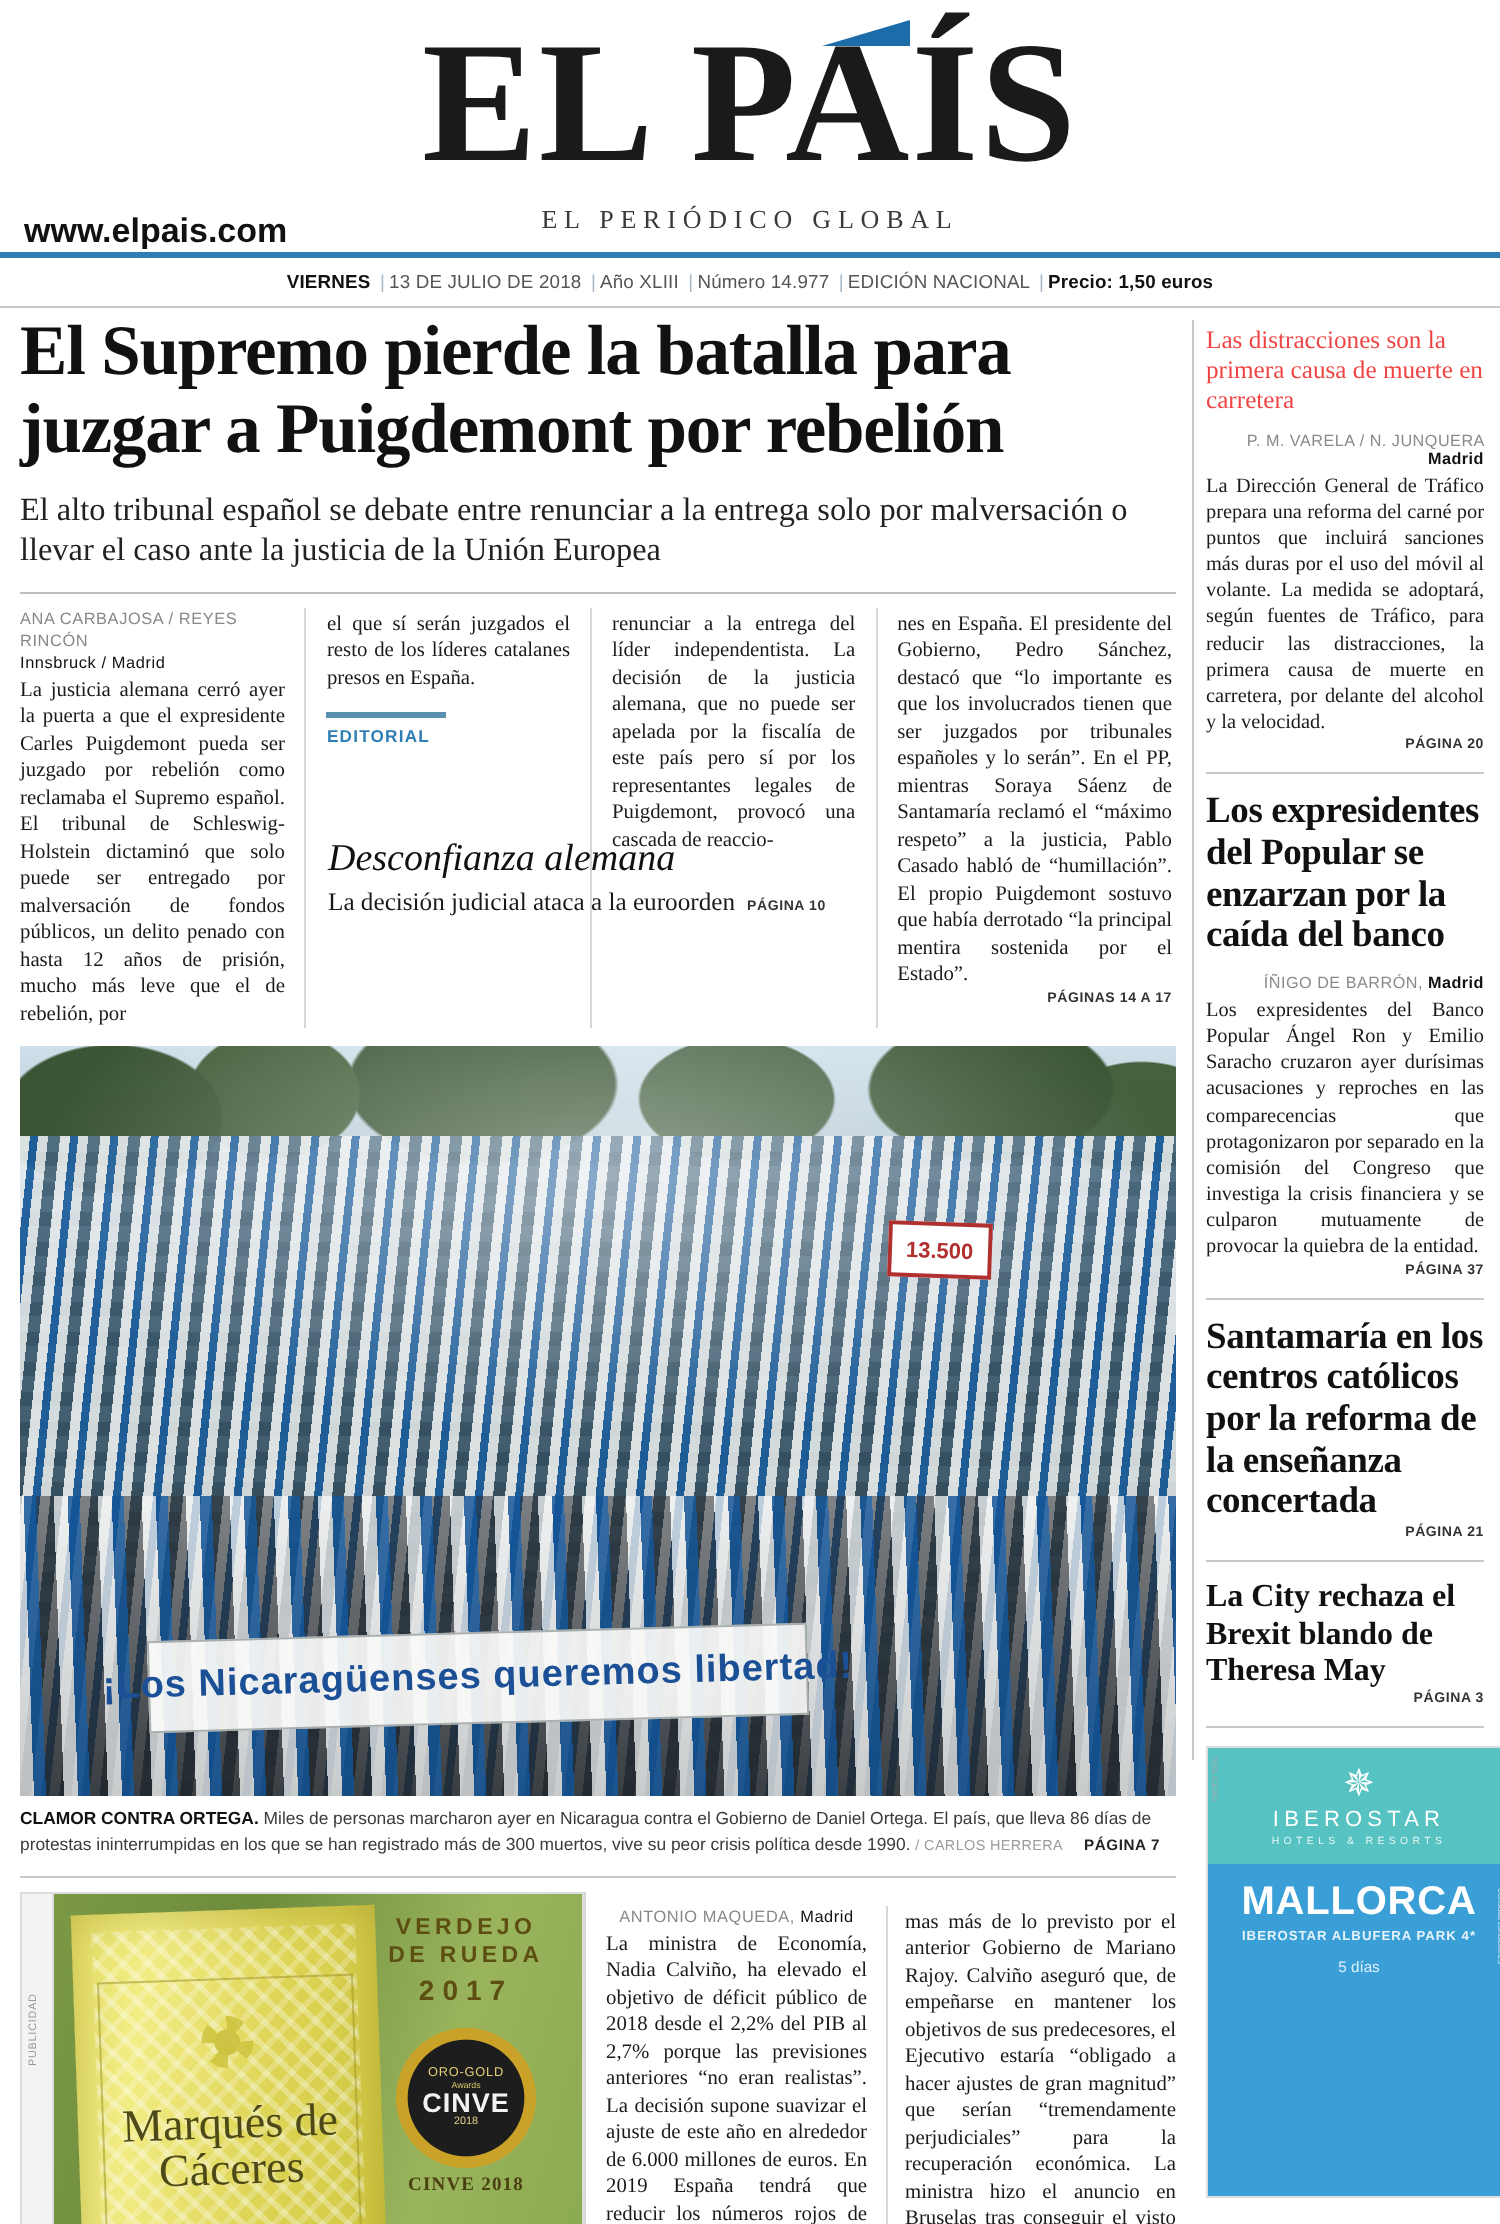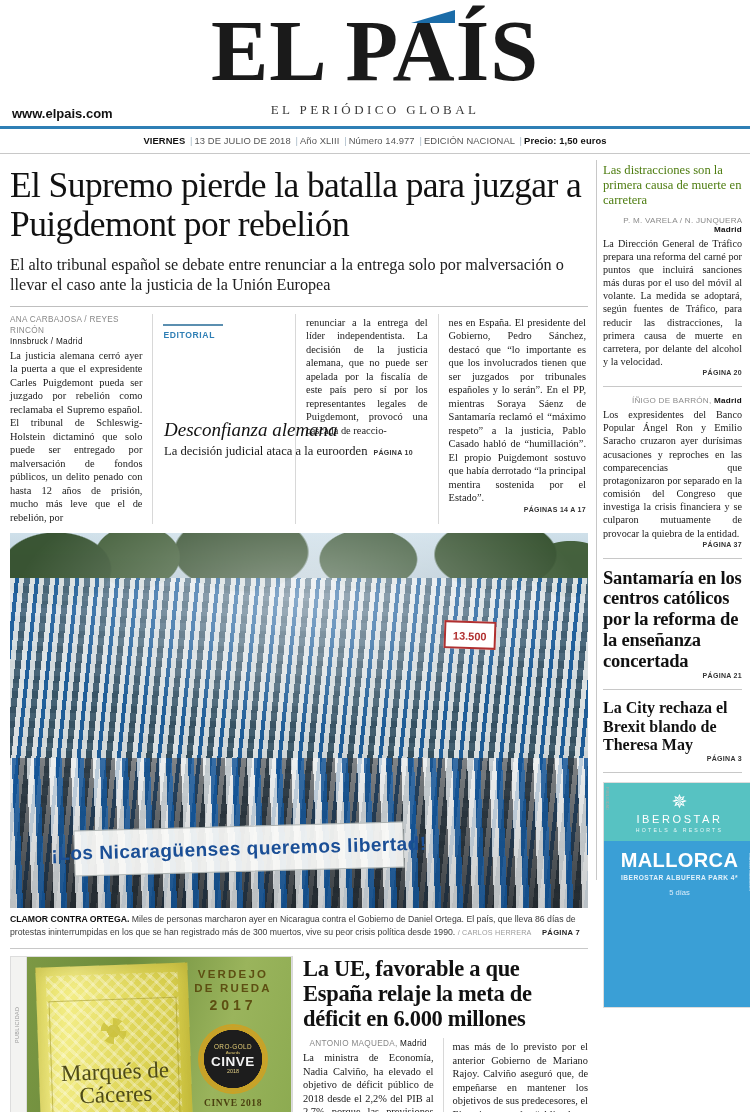--- a/index.html
+++ b/index.html
@@ -39,21 +39,21 @@
     position: absolute; left: 0; right: 0; top: 102px;
     text-align: center;
     font-family: "Liberation Serif", serif;
     font-size: 13px;
     letter-spacing: 3.4px;
     color: #3a3a3a;
   }
   .site-url {
     position: absolute; left: 12px; top: 106px;
     font-family: "Liberation Sans", sans-serif;
-    font-weight: 700; font-size: 13px;
+    font-weight: 700; font-size: 17px;
     color: #111;
   }
   .rule-blue {
     position: absolute; left: 0; right: 0; top: 126px;
     height: 3px; background: #2f7fb5;
   }
   .dateline {
     position: absolute; left: 0; right: 0; top: 132px; height: 18px;
     text-align: center;
     font-family: "Liberation Sans", sans-serif;
@@ -76,26 +76,25 @@
   }
   .left-zone { width: 596px; position: relative; padding: 0 8px 0 10px; }
   .vrule {
     width: 1px; background: #c8c8c8; margin-top: 4px; height: 720px;
   }
   .right-col { width: 153px; position: relative; padding: 0 8px 0 6px; }
 
   
   .lead-hl {
     font-family: "Liberation Serif", serif;
-    font-weight: 400;
+    font-weight: 700;
     font-size: 35.5px;
     line-height: 1.10;
     letter-spacing: -0.6px;
     color: #111;
-    margin-top: 10px;
   }
   .lead-sub {
     font-family: "Liberation Serif", serif;
     font-size: 16.2px;
     line-height: 1.25;
     color: #222;
     margin-top: 11px;
   }
   .hr-lead {
     height: 1px; background: #bfbfbf; margin-top: 10px;
@@ -353,21 +352,21 @@
   .ue-c + .ue-c { border-left: 1px solid #d8d8d8; padding-left: 9px; padding-right: 0; width: 146px; }
 
   
   .rc-hl {
     font-family: "Liberation Serif", serif;
     font-weight: 700; font-size: 18.5px; line-height: 1.12;
     color: #111; letter-spacing: -0.2px;
   }
   .rc-sub {
     font-family: "Liberation Serif", serif;
-    font-size: 12.6px; line-height: 1.18; color: #4d7c0f; margin-top: 7px;
+    font-size: 12.6px; line-height: 1.18; color: #ef4444; margin-top: 7px;
   }
   .rc-body {
     font-family: "Liberation Serif", serif;
     font-size: 10.2px; line-height: 1.29; text-align: justify; color: #1a1a1a; margin-top: 3px;
     hyphens: auto;
   }
   .rc-byline {
     font-family: "Liberation Sans", sans-serif;
     font-size: 8.1px; color: #8a8a8a; letter-spacing: .25px;
     text-align: right; margin-top: 8px;
@@ -461,20 +460,21 @@
 
         <div class="lcol">
           <div class="byline">
             <span>ANA CARBAJOSA / REYES RINCÓN</span><br>
             <span class="place">Innsbruck / Madrid</span>
           </div>
           <div class="bodytxt">La justicia alemana cerró ayer la puerta a que el expresidente Carles Puigdemont pueda ser juzgado por rebelión como reclamaba el Supremo español. El tribunal de Schleswig-Holstein dictaminó que solo puede ser entregado por malversación de fondos públicos, un delito penado con hasta 12 años de prisión, mucho más leve que el de rebelión, por</div>
         </div>
 
         <div class="lcol">
+          <div class="bodytxt">el que sí serán juzgados el resto de los líderes catalanes presos en España.</div>
 
           <div class="editorial">
             <div class="ed-topline"></div>
             <div class="ed-kicker">EDITORIAL</div>
           </div>
         </div>
 
         <div class="lcol">
           <div class="bodytxt">renunciar a la entrega del líder independentista. La decisión de la justicia alemana, que no puede ser apelada por la fiscalía de este país pero sí por los representantes legales de Puigdemont, provocó una cascada de reaccio-</div>
         </div>
@@ -538,21 +538,20 @@
               <div class="awards">Awards</div>
               <div class="cinve">CINVE</div>
               <div class="yr">2018</div>
             </div>
             <div class="medal-cap">CINVE 2018</div>
           </div>
 
         </div>
 
         <div class="ue-block">
-          <h2 class="ue-hl">La UE, favorable a que España relaje la meta de déficit en 6.000 millones</h2>
           <div class="ue-cols">
             <div class="ue-c">
               <div class="byline right">
                 <span>ANTONIO MAQUEDA,</span>
                 <span class="place">Madrid</span>
               </div>
               <div class="bodytxt">La ministra de Economía, Nadia Calviño, ha elevado el objetivo de déficit público de 2018 desde el 2,2% del PIB al 2,7% porque las previsiones anteriores “no eran realistas”. La decisión supone suavizar el ajuste de este año en alrededor de 6.000 millones de euros. En 2019 España tendrá que reducir los números rojos de las Administraciones a una cifra equivalente al 1,8% del PIB, cinco déci-</div>
             </div>
             <div class="ue-c">
               <div class="bodytxt">mas más de lo previsto por el anterior Gobierno de Mariano Rajoy. Calviño aseguró que, de empeñarse en mantener los objetivos de sus predecesores, el Ejecutivo estaría “obligado a hacer ajustes de gran magnitud” que serían “tremendamente perjudiciales” para la recuperación económica. La ministra hizo el anuncio en Bruselas tras conseguir el visto bueno del comisario de Finanzas, Pierre Moscovici.</div>
@@ -573,20 +572,21 @@
           <span>P. M. VARELA / N. JUNQUERA</span>
           <span class="place">Madrid</span>
         </div>
         <div class="rc-body">La Dirección General de Tráfico prepara una reforma del carné por puntos que incluirá sanciones más duras por el uso del móvil al volante. La medida se adoptará, según fuentes de Tráfico, para reducir las distracciones, la primera causa de muerte en carretera, por delante del alcohol y la velocidad.</div>
         <span class="pageref ref-right">PÁGINA 20</span>
       </div>
 
       <div class="rc-sep"></div>
 
       <div>
+        <h2 class="rc-hl">Los expresidentes del Popular se enzarzan por la caída del banco</h2>
         <div class="rc-byline">
           <span>ÍÑIGO DE BARRÓN,</span>
           <span class="place">Madrid</span>
         </div>
         <div class="rc-body">Los expresidentes del Banco Popular Ángel Ron y Emilio Saracho cruzaron ayer durísimas acusaciones y reproches en las comparecencias que protagonizaron por separado en la comisión del Congreso que investiga la crisis financiera y se culparon mutuamente de provocar la quiebra de la entidad.</div>
         <span class="pageref ref-right">PÁGINA 37</span>
       </div>
 
       <div class="rc-sep"></div>
 

